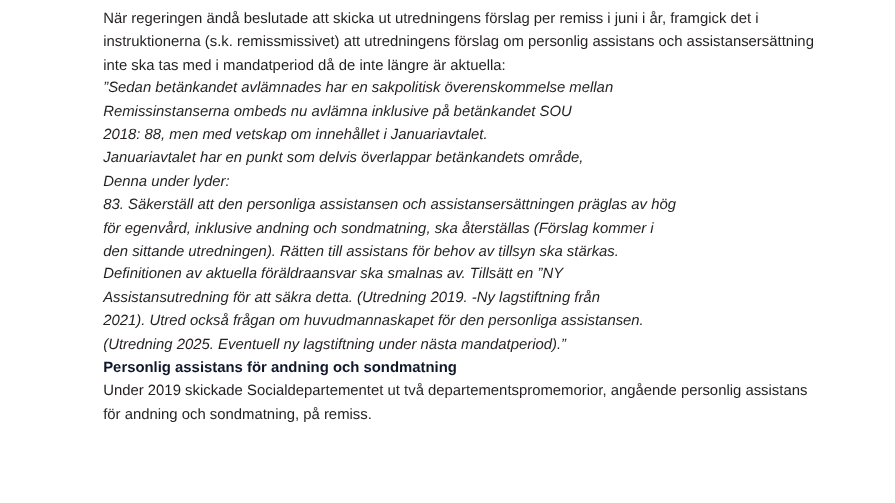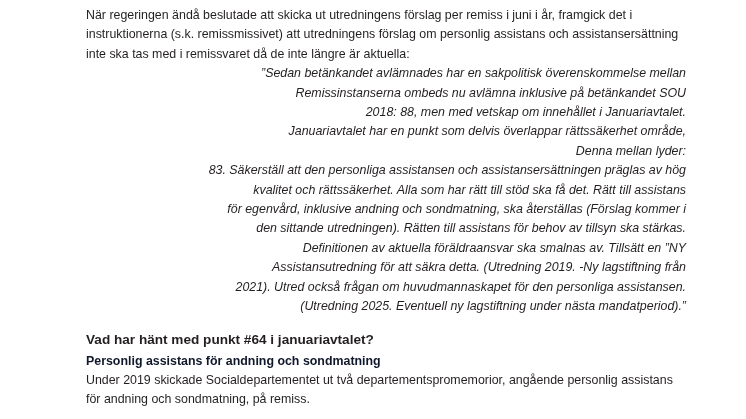--- a/index.html
+++ b/index.html
@@ -32,21 +32,20 @@
   }
   .quote {
     font-style: italic;
     margin: 0;
   }
   .quote-line {
     font-size: 12.4px;
     line-height: 19.4px;
     color: #231f20;
     margin: 0;
-    text-align: right;
   }
   .heading {
     font-weight: bold;
     font-size: 13.6px;
     line-height: 19px;
     color: #231f20;
     margin: 13px 0 3px 0;
   }
   .subheading {
     font-weight: bold;
@@ -60,37 +59,35 @@
     line-height: 19.4px;
     color: #231f20;
     margin: 0;
   }
 </style>
 </head>
 <body>
 
 <div class="page">
 
-  <p class="intro">När regeringen ändå beslutade att skicka ut utredningens förslag per remiss i juni i år, framgick det i instruktionerna (s.k. remissmissivet) att utredningens förslag om personlig assistans och assistansersättning inte ska tas med i remissvaret då de inte längre är aktuella:</p>
+  <p class="intro">När regeringen ändå beslutade att skicka ut utredningens förslag per remiss i juni i år, framgick det i instruktionerna (s.k. remissmissivet) att utredningens förslag om personlig assistans och assistansersättning inte ska tas med i mandatperiod då de inte längre är aktuella:</p>
 
   <div class="quote">
     <p class="quote-line">”Sedan betänkandet avlämnades har en sakpolitisk överenskommelse mellan</p>
     <p class="quote-line">Remissinstanserna ombeds nu avlämna inklusive på betänkandet SOU</p>
     <p class="quote-line">2018: 88, men med vetskap om innehållet i Januariavtalet.</p>
-    <p class="quote-line">Januariavtalet har en punkt som delvis överlappar rättssäkerhet område,</p>
-    <p class="quote-line">Denna mellan lyder:</p>
+    <p class="quote-line">Januariavtalet har en punkt som delvis överlappar betänkandets område,</p>
+    <p class="quote-line">Denna under lyder:</p>
     <p class="quote-line">83. Säkerställ att den personliga assistansen och assistansersättningen präglas av hög</p>
-    <p class="quote-line">kvalitet och rättssäkerhet. Alla som har rätt till stöd ska få det. Rätt till assistans</p>
     <p class="quote-line">för egenvård, inklusive andning och sondmatning, ska återställas (Förslag kommer i</p>
     <p class="quote-line">den sittande utredningen). Rätten till assistans för behov av tillsyn ska stärkas.</p>
     <p class="quote-line">Definitionen av aktuella föräldraansvar ska smalnas av. Tillsätt en ”NY</p>
     <p class="quote-line">Assistansutredning för att säkra detta. (Utredning 2019. -Ny lagstiftning från</p>
     <p class="quote-line">2021). Utred också frågan om huvudmannaskapet för den personliga assistansen.</p>
     <p class="quote-line">(Utredning 2025. Eventuell ny lagstiftning under nästa mandatperiod).”</p>
   </div>
 
-  <h2 class="heading">Vad har hänt med punkt #64 i januariavtalet?</h2>
 
   <h3 class="subheading">Personlig assistans för andning och sondmatning</h3>
 
   <p class="body-text">Under 2019 skickade Socialdepartementet ut två departementspromemorior, angående personlig assistans för andning och sondmatning, på remiss.</p>
 
 </div>
 
 </body></html>

